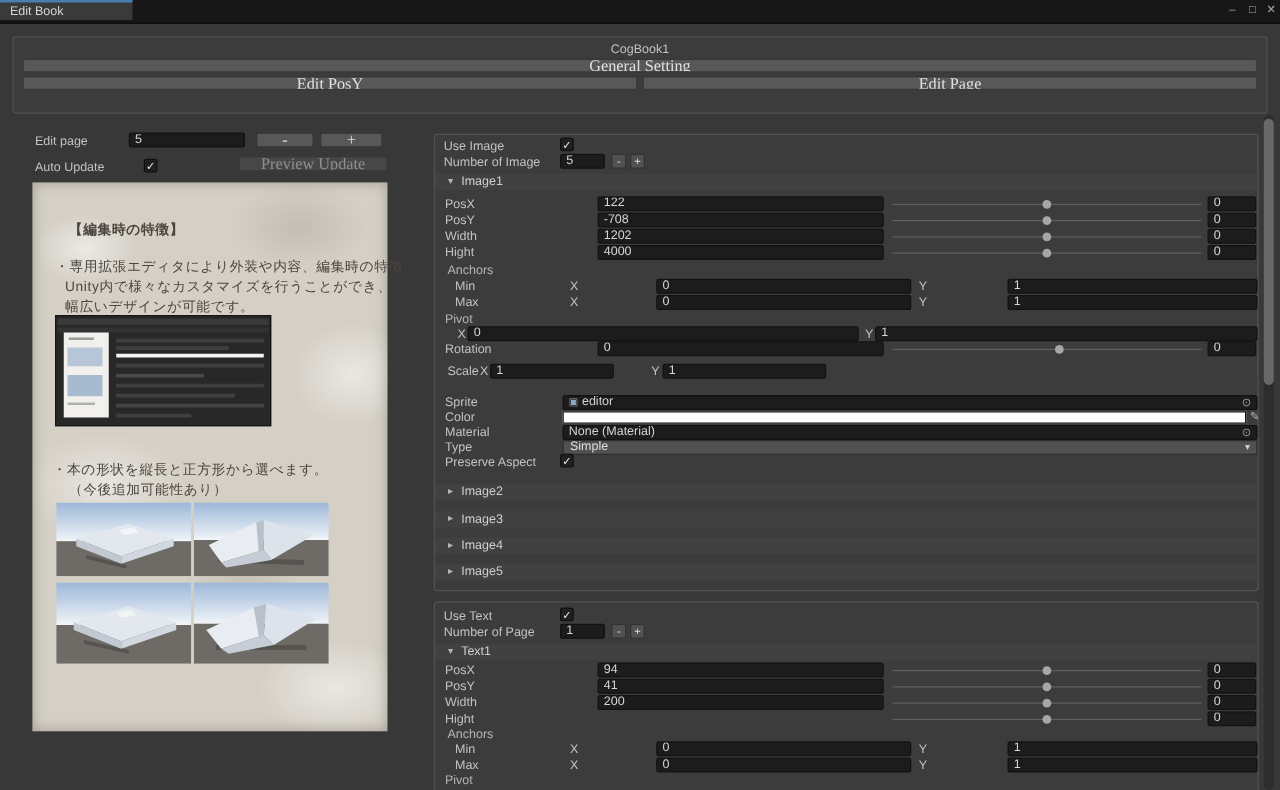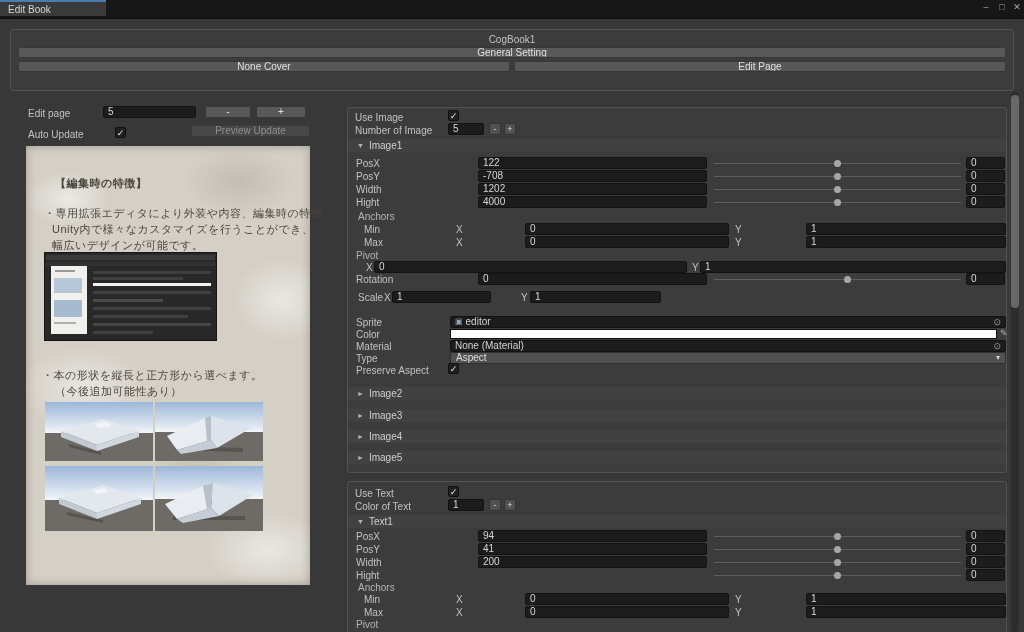--- a/index.html
+++ b/index.html
@@ -14,21 +14,21 @@
   .winctl{position:absolute;top:2px;color:#a8a8a8;font-size:9px;width:12px;text-align:center;cursor:default;}
 
   
   .gbox{position:absolute;background:#3c3c3c;border:1px solid #525252;border-radius:3px;box-sizing:border-box;}
 
   .lbl{position:absolute;font-size:10px;color:#c2c2c2;white-space:nowrap;line-height:11px;}
   .lbl.dim{color:#b4b4b4;}
   .inp{position:absolute;height:12px;background:#1c1c1c;border:1px solid #121212;border-radius:2px;
        color:#d6d6d6;font-size:10px;line-height:10px;padding:0 4px;box-sizing:border-box;white-space:nowrap;overflow:hidden;}
   .btn{position:absolute;background:#585858;border:1px solid #373737;border-radius:2px;color:#e0e0e0;
-       font-size:10px;text-align:center;box-sizing:border-box;line-height:10px;cursor:default;overflow:hidden;}
+       font-size:13px;text-align:center;box-sizing:border-box;line-height:10px;cursor:default;overflow:hidden;font-family:Liberation Serif, serif;}
   .btn.disabled{background:#474747;color:#8f8f8f;border-color:#3a3a3a;}
   .chk{position:absolute;width:11px;height:11px;background:#202020;border:1px solid #101010;border-radius:2px;
        color:#e8e8e8;font-size:9px;line-height:10px;text-align:center;box-sizing:border-box;}
   .chk.checked::after{content:"✓";}
   .stepbtn{position:absolute;width:12px;height:12px;background:#515151;border:1px solid #333;border-radius:2px;
        color:#d8d8d8;font-size:9px;line-height:10px;text-align:center;box-sizing:border-box;}
   .fold{position:absolute;left:348px;width:658px;height:13px;background:#414141;color:#cfcfcf;font-size:10px;
        line-height:13px;padding-left:9px;box-sizing:border-box;white-space:nowrap;}
   .fold .arr{display:inline-block;font-size:7px;color:#b5b5b5;margin-right:5px;transform:translateY(-1px);}
   .slider{position:absolute;height:12px;}
@@ -76,21 +76,21 @@
       <span>Edit Book</span>
     </div>
     <div class="winctl" style="left:980px">–</div>
     <div class="winctl" style="left:996px">□</div>
     <div class="winctl" style="left:1011px">✕</div>
   </div>
 
   <div class="gbox" style="left:10px;top:29px;width:1004px;height:62px"></div>
   <div class="lbl" style="left:0;top:34px;width:1024px;text-align:center">CogBook1</div>
   <div class="btn" style="left:18px;top:47px;width:988px;height:11px">General Setting</div>
-  <div class="btn" style="left:18px;top:61px;width:492px;height:11px">None Cover</div>
+  <div class="btn" style="left:18px;top:61px;width:492px;height:11px">Edit PosY</div>
   <div class="btn" style="left:514px;top:61px;width:492px;height:11px">Edit Page</div>
 
   <div class="lbl" style="left:28px;top:108px">Edit page</div>
   <div class="inp" style="left:103px;top:106px;width:93px">5</div>
   <div class="btn" style="left:205px;top:106px;width:46px;height:12px">-</div>
   <div class="btn" style="left:256px;top:106px;width:50px;height:12px">+</div>
 
   <div class="lbl" style="left:28px;top:129px">Auto Update</div>
   <div class="chk checked" style="left:115px;top:127px"></div>
   <div class="btn disabled" style="left:191px;top:125px;width:119px;height:12px">Preview Update</div>
@@ -286,21 +286,21 @@
   <div class="lbl" style="left:1000px;top:328px;color:#b0b0b0;font-size:9px">✎</div>
 
   <div class="lbl" style="left:356px;top:341px">Material</div>
   <div class="objfield" style="left:450px;top:340px;width:556px">
     <span class="grow">None (Material)</span>
     <span class="picker">⊙</span>
   </div>
 
   <div class="lbl" style="left:356px;top:353px">Type</div>
   <div class="dd" style="left:450px;top:352px;width:556px">
-    <span class="grow">Aspect</span>
+    <span class="grow">Simple</span>
     <span class="caret">▾</span>
   </div>
 
   <div class="lbl" style="left:356px;top:365px">Preserve Aspect</div>
   <div class="chk checked" style="left:448px;top:363px"></div>
 
   <div class="fold" style="top:387px">
     <span class="arr">►</span><span>Image2</span>
   </div>
   <div class="fold" style="top:409px">
@@ -311,21 +311,21 @@
   </div>
   <div class="fold" style="top:451px">
     <span class="arr">►</span><span>Image5</span>
   </div>
 
   <div class="gbox" style="left:347px;top:481px;width:660px;height:158px"></div>
 
   <div class="lbl" style="left:355px;top:488px">Use Text</div>
   <div class="chk checked" style="left:448px;top:486px"></div>
 
-  <div class="lbl" style="left:355px;top:501px">Color of Text</div>
+  <div class="lbl" style="left:355px;top:501px">Number of Page</div>
   <div class="inp" style="left:448px;top:499px;width:36px">1</div>
   <div class="stepbtn" style="left:489px;top:499px">-</div>
   <div class="stepbtn" style="left:504px;top:499px">+</div>
 
   <div class="fold" style="top:515px">
     <span class="arr">▼</span><span>Text1</span>
   </div>
 
   <div class="lbl" style="left:356px;top:531px">PosX</div>
   <div class="inp" style="left:478px;top:530px;width:229px">94</div>

